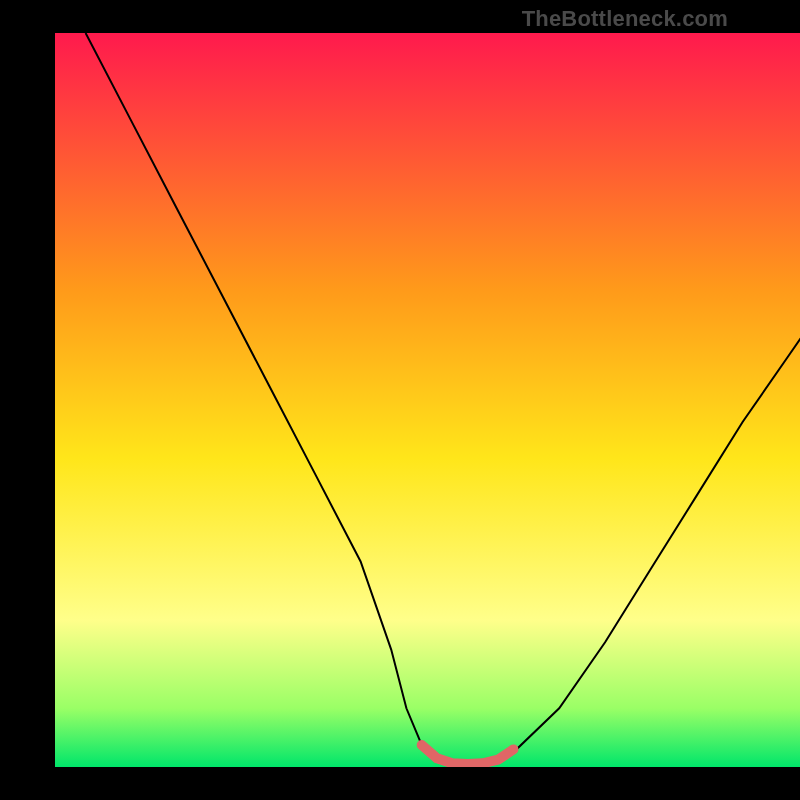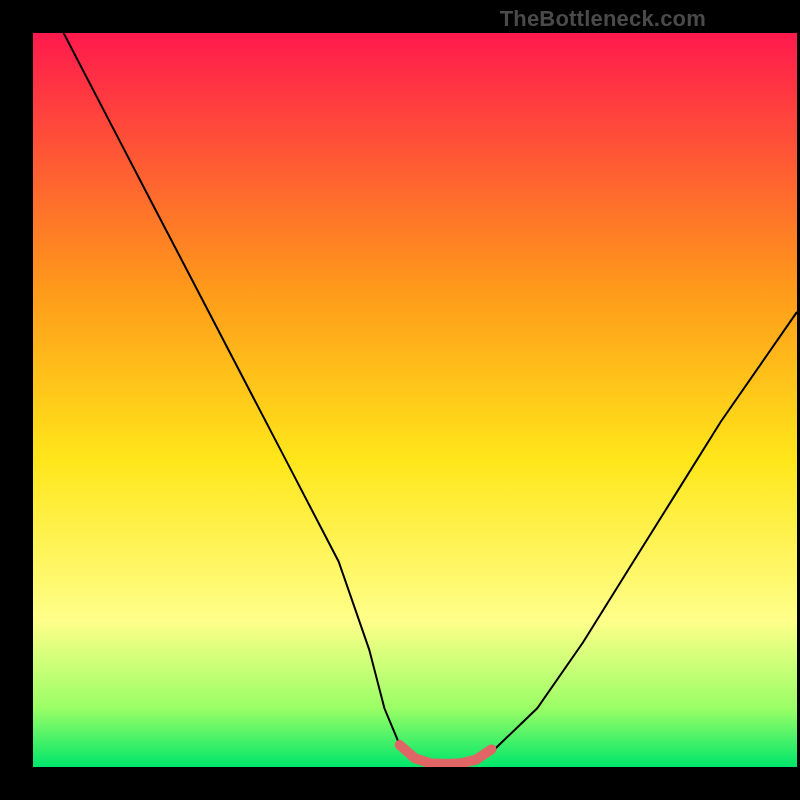--- a/index.html
+++ b/index.html
@@ -9,20 +9,21 @@
     height: 800px;
     background: #000;
     overflow: hidden;
     font-family: Arial, Helvetica, sans-serif;
   }
   .frame {
     position: relative;
     width: 716px;
     height: 800px;
     background: #000;
+    margin-left: 22px;
   }
   .watermark {
     position: absolute;
     top: 6px;
     right: 10px;
     color: #4a4a4a;
     font-size: 22px;
     font-weight: bold;
     letter-spacing: 0.2px;
     z-index: 10;

